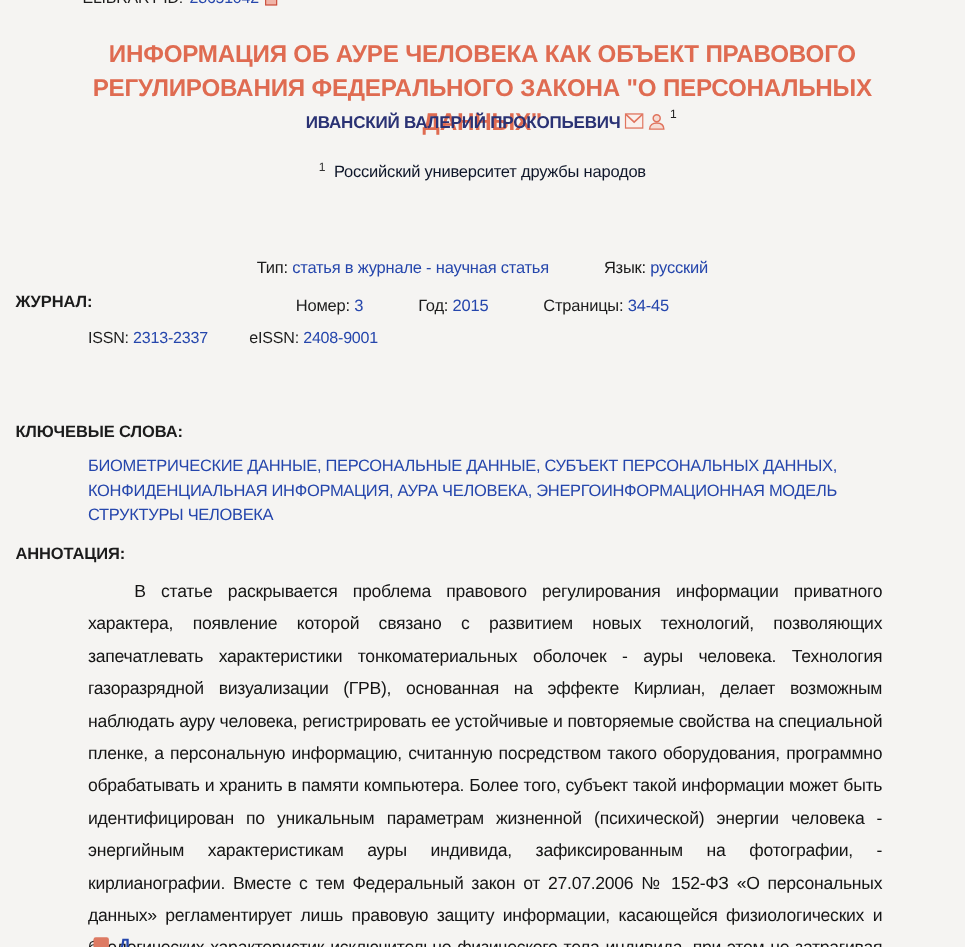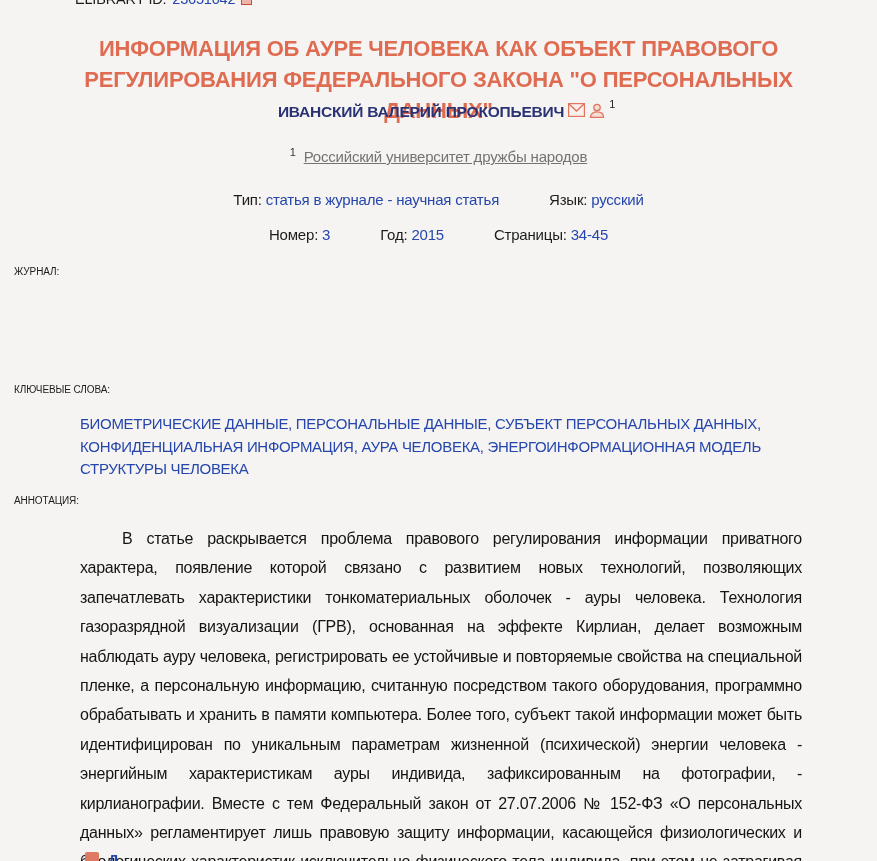--- a/index.html
+++ b/index.html
@@ -32,33 +32,33 @@
   
   .author-row { top:103px; left:0; width:100%; text-align:center; font-size:15.5px; }
   .author-row .inner { display:inline-flex; align-items:flex-start; gap:4px;margin-left:16px; }
   .author-name { color:#2a3274; font-weight:bold; letter-spacing:-0.2px; cursor:pointer; }
   .icon-btn { display:inline-flex; align-items:center; cursor:pointer; }
   .author-sup { font-size:11px; vertical-align:super; position:relative; top:-5px; color:#222; }
 
   
   .affiliation { top:146px; left:0; width:100%; text-align:center; font-size:15px; }
   .affiliation sup { font-size:11px; color:#333; margin-right:4px; }
-  .affiliation .aff-text { color:#737373;text-decoration:underline; }
+  .affiliation .aff-text { color:#0f172a; }
 
   
   .meta-row { left:0; width:100%; text-align:center; font-size:15px; }
   .meta-row.m1 { top:191px; }
   .meta-row.m2 { top:226px; }
-  .meta-group { display:inline-block; }
+  .meta-group { display:inline-block;margin-top:44px; }
   .meta-gap { display:inline-block; width:42px; }
   .lbl { color:#1c1c1c; }
   .val { color:#2546ac; }
 
   
-  .section-label { left:14px; font-size:10px; color:#1c1c1c; letter-spacing:-0.1px; }
+  .section-label { left:14px; font-size:15px; color:#1c1c1c; letter-spacing:-0.1px;font-weight:bold; }
   .journal-label { top:266px; }
   .keywords-label { top:384px; }
   .abstract-label { top:495px; }
 
   
   .journal-block { top:297px; left:80px; right:50px; font-size:14.6px; line-height:22.5px; }
   .journal-title { color:#2546ac; letter-spacing:-0.3px; cursor:pointer; display:inline-block; }
   .journal-founders { color:#1c1c1c; }
   .issn-row { white-space:nowrap; }
   .issn-gap { display:inline-block; width:30px; }
@@ -143,20 +143,27 @@
   </span>
   <span class="meta-gap"></span>
   <span class="meta-group">
     <span class="lbl">Страницы:</span>
     <span class="val">34-45</span>
   </span>
 </div>
 
 <div class="abs section-label journal-label">ЖУРНАЛ:</div>
 <div class="abs journal-block">
+  <div class="issn-row">
+    <span class="lbl">ISSN:</span>
+    <span class="val">2313-2337</span>
+    <span class="issn-gap"></span>
+    <span class="lbl">eISSN:</span>
+    <span class="val">2408-9001</span>
+  </div>
 </div>
 
 <div class="abs section-label keywords-label">КЛЮЧЕВЫЕ СЛОВА:</div>
 <div class="abs keywords-block"><span class="kw">БИОМЕТРИЧЕСКИЕ ДАННЫЕ</span>, <span class="kw">ПЕРСОНАЛЬНЫЕ ДАННЫЕ</span>, <span class="kw">СУБЪЕКТ ПЕРСОНАЛЬНЫХ ДАННЫХ</span>, <span class="kw">КОНФИДЕНЦИАЛЬНАЯ ИНФОРМАЦИЯ</span>, <span class="kw">АУРА ЧЕЛОВЕКА</span>, <span class="kw">ЭНЕРГОИНФОРМАЦИОННАЯ МОДЕЛЬ СТРУКТУРЫ ЧЕЛОВЕКА</span></div>
 
 <div class="abs section-label abstract-label">АННОТАЦИЯ:</div>
 <div class="abs abstract-text">В статье раскрывается проблема правового регулирования информации приватного характера, появление которой связано с развитием новых технологий, позволяющих запечатлевать характеристики тонкоматериальных оболочек - ауры человека. Технология газоразрядной визуализации (ГРВ), основанная на эффекте Кирлиан, делает возможным наблюдать ауру человека, регистрировать ее устойчивые и повторяемые свойства на специальной пленке, а персональную информацию, считанную посредством такого оборудования, программно обрабатывать и хранить в памяти компьютера. Более того, субъект такой информации может быть идентифицирован по уникальным параметрам жизненной (психической) энергии человека - энергийным характеристикам ауры индивида, зафиксированным на фотографии, - кирлианографии. Вместе с тем Федеральный закон от 27.07.2006 № 152-ФЗ «О персональных данных» регламентирует лишь правовую защиту информации, касающейся физиологических и биологических характеристик исключительно физического тела индивида, при этом не затрагивая информацию в виде ГРВ-изображения его тонкоматериальных оболочек (тел), регистрируемых с помощью современных средств техники...</div>
 
 <div class="abs footer-row">
   <span class="footer-icon"></span>

